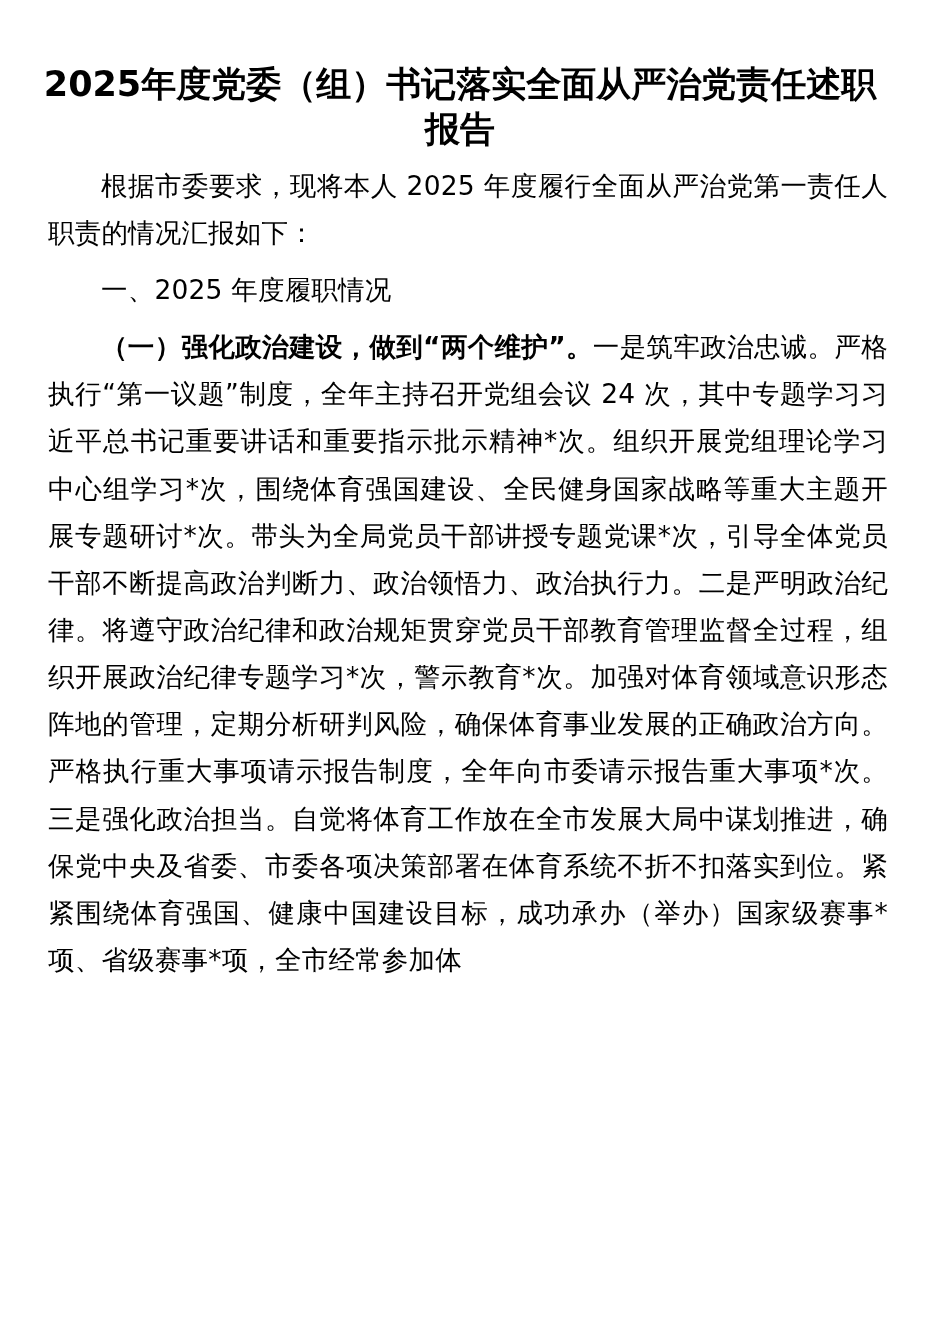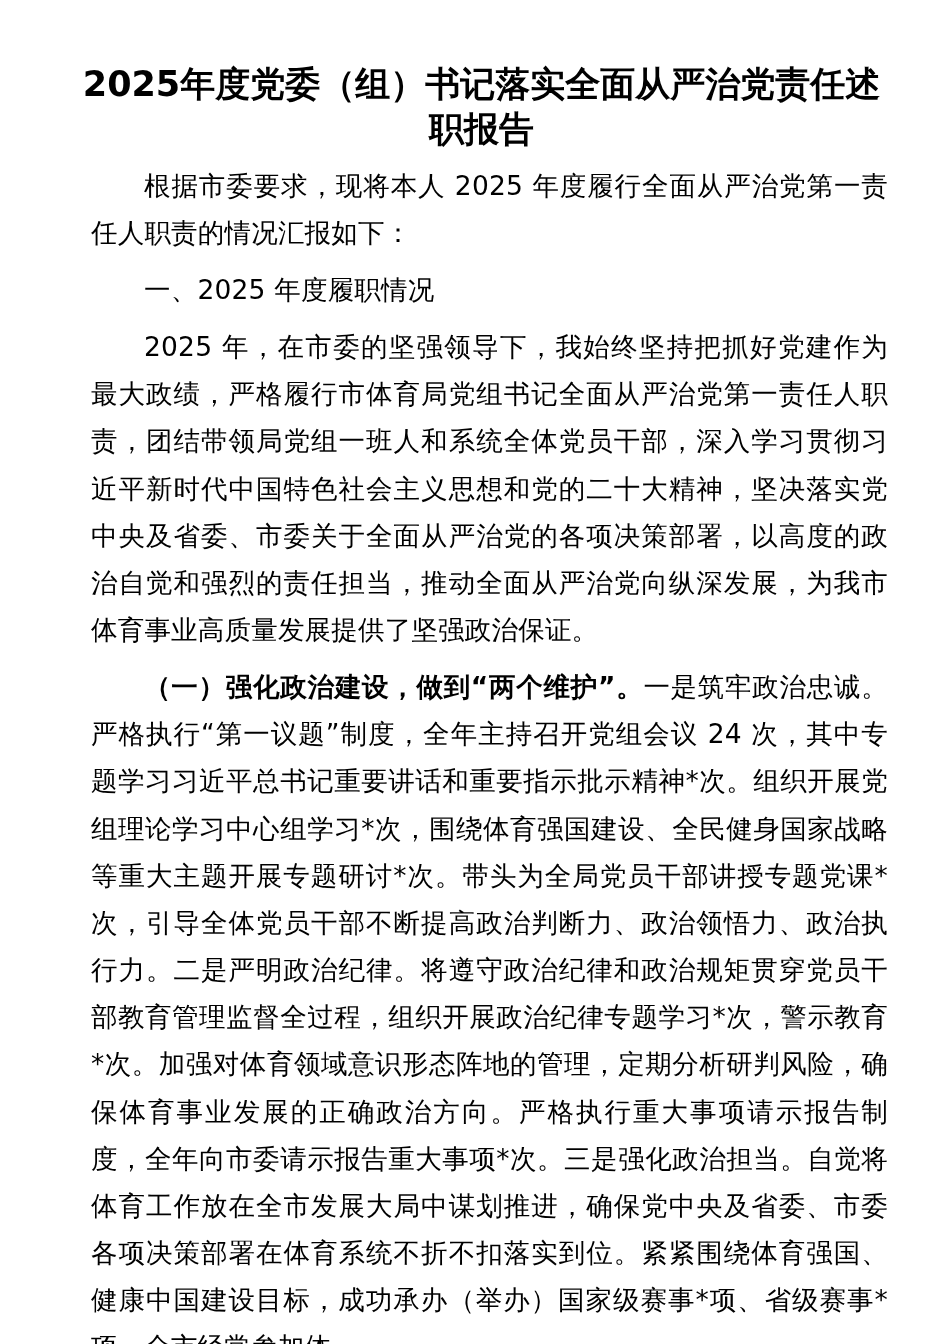--- a/index.html
+++ b/index.html
@@ -11,21 +11,21 @@
     width: 950px;
     height: 1344px;
     font-family: "DejaVu Sans", "Liberation Sans", sans-serif;
     color: #000000;
     overflow: hidden;
   }
   .page {
     width: 950px;
     height: 1344px;
     box-sizing: border-box;
-    padding: 48px 62px 0 75px;
+    padding: 48px 62px 0 32px;
     position: relative;
   }
   .doc-title {
     font-size: 35px;
     font-weight: 700;
     line-height: 1.28;
     text-align: center;
     letter-spacing: 0px;
     margin: 14px 0 0 0;
     padding: 0 4px;
@@ -49,19 +49,18 @@
 <body>
 
 <div class="page">
 
   <h1 class="doc-title">2025年度党委（组）书记落实全面从严治党责任述职报告</h1>
 
   <p class="para indent">根据市委要求，现将本人 2025 年度履行全面从严治党第一责任人职责的情况汇报如下：</p>
 
   <p class="para indent">一、2025 年度履职情况</p>
 
-  <p class="para indent">2025 年，在市委的坚强领导下，我始终坚持把抓好党建作为最大政绩，严格履行市体育局党组书记全面从严治党第一责任人职责，团结带领局党组一班人和系统全体党员干部，深入学习贯彻习近平新时代中国特色社会主义思想和党的二十大精神，坚决落实党中央及省委、市委关于全面从严治党的各项决策部署，以高度的政治自觉和强烈的责任担当，推动全面从严治党向纵深发展，为我市体育事业高质量发展提供了坚强政治保证。</p>
 
   <p class="para indent">
     <span class="bold-lead">（一）强化政治建设，做到“两个维护”。</span><span>一是筑牢政治忠诚。严格执行“第一议题”制度，全年主持召开党组会议 24 次，其中专题学习习近平总书记重要讲话和重要指示批示精神*次。组织开展党组理论学习中心组学习*次，围绕体育强国建设、全民健身国家战略等重大主题开展专题研讨*次。带头为全局党员干部讲授专题党课*次，引导全体党员干部不断提高政治判断力、政治领悟力、政治执行力。二是严明政治纪律。将遵守政治纪律和政治规矩贯穿党员干部教育管理监督全过程，组织开展政治纪律专题学习*次，警示教育*次。加强对体育领域意识形态阵地的管理，定期分析研判风险，确保体育事业发展的正确政治方向。严格执行重大事项请示报告制度，全年向市委请示报告重大事项*次。三是强化政治担当。自觉将体育工作放在全市发展大局中谋划推进，确保党中央及省委、市委各项决策部署在体育系统不折不扣落实到位。紧紧围绕体育强国、健康中国建设目标，成功承办（举办）国家级赛事*项、省级赛事*项，全市经常参加体</span>
   </p>
 
 </div>
 
 </body></html>

